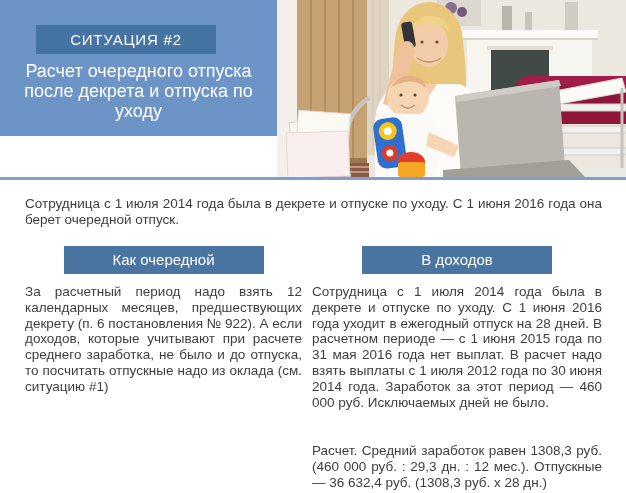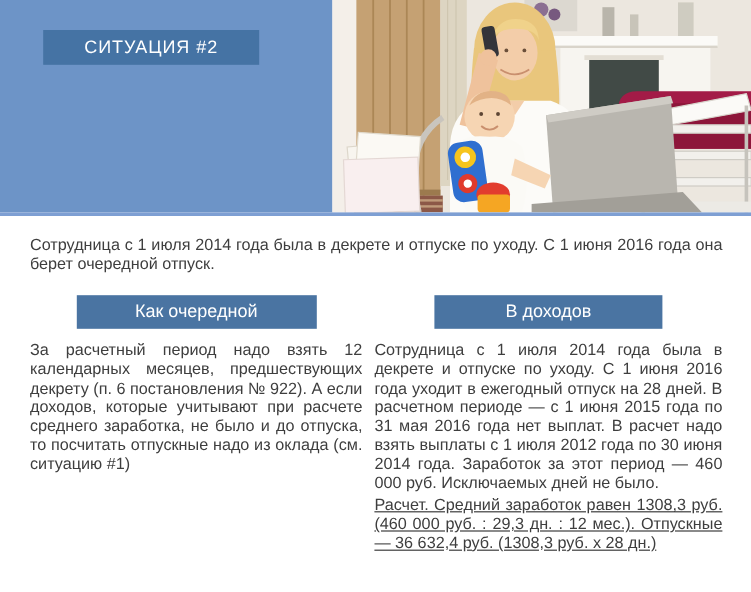--- a/index.html
+++ b/index.html
@@ -1,21 +1,21 @@
 <!DOCTYPE html>
 <html><head>
 <meta charset="utf-8">
 <style>
   html,body { margin:0; padding:0; background:#ffffff; }
   .slide {
     position:relative; width:626px; height:493px; background:#ffffff;
     font-family:"Liberation Sans", sans-serif; overflow:hidden;
   }
   .header-band { position:absolute; top:0; left:0; width:626px; height:177px; }
-  .title-panel { position:absolute; top:0; left:0; width:277px; height:177px; background:#6d94c7; }
+  .title-panel { position:absolute; top:0; left:0; width:277px; height:136px; background:#6d94c7; }
   .situation-badge {
     position:absolute; top:25px; left:36px; width:180px; height:29px;
     background:#4573a4; color:#ffffff; font-size:15px; line-height:29px;
     text-align:center; letter-spacing:0.8px;
   }
   .slide-title {
     position:absolute; top:61px; left:8px; width:261px;
     color:#ffffff; font-size:18px; line-height:20px; text-align:center; font-weight:400;
   }
   .photo { position:absolute; top:0; left:277px; width:349px; height:177px; }
@@ -30,30 +30,31 @@
   .col-header {
     height:28px; margin:0 auto; background:#4a74a2; color:#ffffff;
     text-align:center; line-height:28px; font-size:15px;
   }
   .col-left  .col-header { width:200px; }
   .col-right .col-header { width:190px; }
   .col-text {
     margin:10px 0 0 0; font-size:13.5px; line-height:15.8px;
     color:#3e3e3e; text-align:justify;
   }
-  .col-text + .col-text { margin-top:3px;text-decoration:underline; }
+  .col-text + .col-text { margin-top:33px; }
 </style>
 </head>
 <body>
 
 <div class="slide">
 
   <div class="header-band">
     <div class="title-panel">
       <div class="situation-badge">СИТУАЦИЯ #2</div>
+      <div class="slide-title">Расчет очередного отпуска после декрета и отпуска по уходу</div>
     </div>
 
     <div class="photo">
       <svg width="349" height="177" viewBox="0 0 349 177">
         <rect width="349" height="177" fill="#ece7df"></rect>
         <rect x="0" y="0" width="20" height="177" fill="#f4efe9"></rect>
         <g>
           <rect x="20" y="0" width="70" height="163" fill="#c5a173"></rect>
           <g stroke="#ab8756" stroke-width="1.5">
             <line x1="34" y1="0" x2="34" y2="163"></line>

